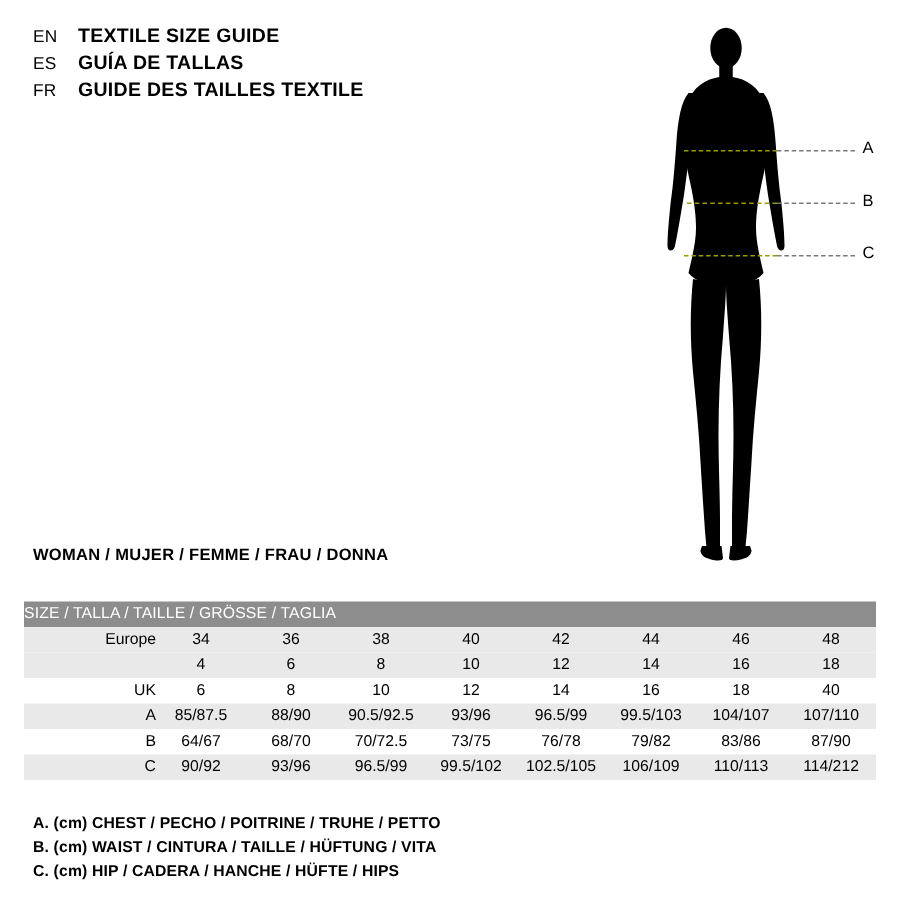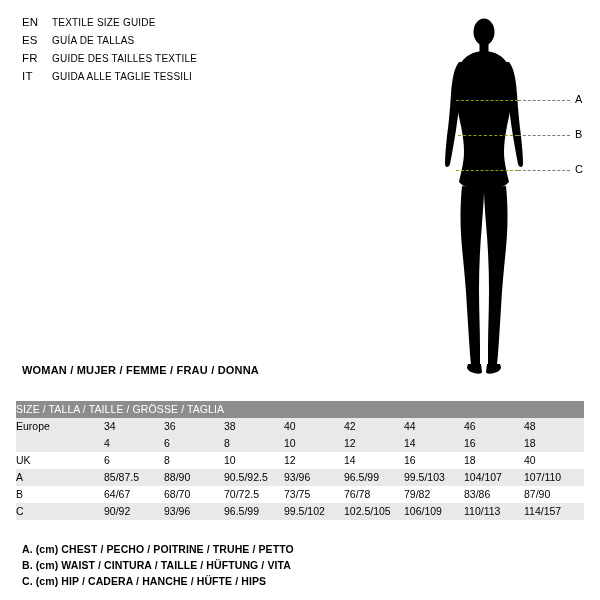--- a/index.html
+++ b/index.html
@@ -34,21 +34,22 @@
     font-size: 11.5px;
     letter-spacing: 0.2px;
   }
   .lang-code {
     width: 30px;
     flex: 0 0 30px;
     font-size: 11.5px;
   }
   .lang-text {
     white-space: nowrap;
-    font-size: 10px;
+    font-size: 13px;
+    font-weight: bold;
   }
 
   
   .figure-wrap {
     position: absolute;
     left: 432px;
     top: 10px;
     width: 160px;
     height: 365px;
   }
@@ -108,24 +109,24 @@
     font-size: 10.5px;
     padding-left: 6px;
     height: 18px;
     line-height: 18px;
     letter-spacing: 0.1px;
   }
   .row-light td { background: #e9e9e9; }
   .row-white td { background: #ffffff; }
   .cell-label {
     padding-left: 6px;
-    text-align: left;
+    text-align: right;
   }
   .cell-val {
-    text-align: left;
+    text-align: center;
   }
 
   
   .legend {
     position: absolute;
     left: 22px;
     top: 541px;
     width: 420px;
   }
   .legend-row {
@@ -147,24 +148,20 @@
       <span class="lang-text">TEXTILE SIZE GUIDE</span>
     </div>
     <div class="lang-row">
       <span class="lang-code">ES</span>
       <span class="lang-text">GUÍA DE TALLAS</span>
     </div>
     <div class="lang-row">
       <span class="lang-code">FR</span>
       <span class="lang-text">GUIDE DES TAILLES TEXTILE</span>
     </div>
-    <div class="lang-row">
-      <span class="lang-code">IT</span>
-      <span class="lang-text">GUIDA ALLE TAGLIE TESSILI</span>
-    </div>
   </div>
 
   <div class="figure-wrap">
     <svg class="figure-svg" width="160" height="365" viewBox="0 0 160 365">
       <g fill="#000000">
 
         <ellipse cx="52" cy="22" rx="10.5" ry="13.5"></ellipse>
 
         <rect x="47.5" y="33" width="9" height="9"></rect>
 
@@ -323,21 +320,21 @@
 
         <tr class="row-light">
           <td class="cell-label">C</td>
           <td class="cell-val">90/92</td>
           <td class="cell-val">93/96</td>
           <td class="cell-val">96.5/99</td>
           <td class="cell-val">99.5/102</td>
           <td class="cell-val">102.5/105</td>
           <td class="cell-val">106/109</td>
           <td class="cell-val">110/113</td>
-          <td class="cell-val">114/157</td>
+          <td class="cell-val">114/212</td>
         </tr>
       </tbody>
     </table>
   </div>
 
   <div class="legend">
     <div class="legend-row">A. (cm) CHEST / PECHO / POITRINE / TRUHE / PETTO</div>
     <div class="legend-row">B. (cm) WAIST / CINTURA / TAILLE / HÜFTUNG / VITA</div>
     <div class="legend-row">C. (cm) HIP / CADERA / HANCHE / HÜFTE / HIPS</div>
   </div>

